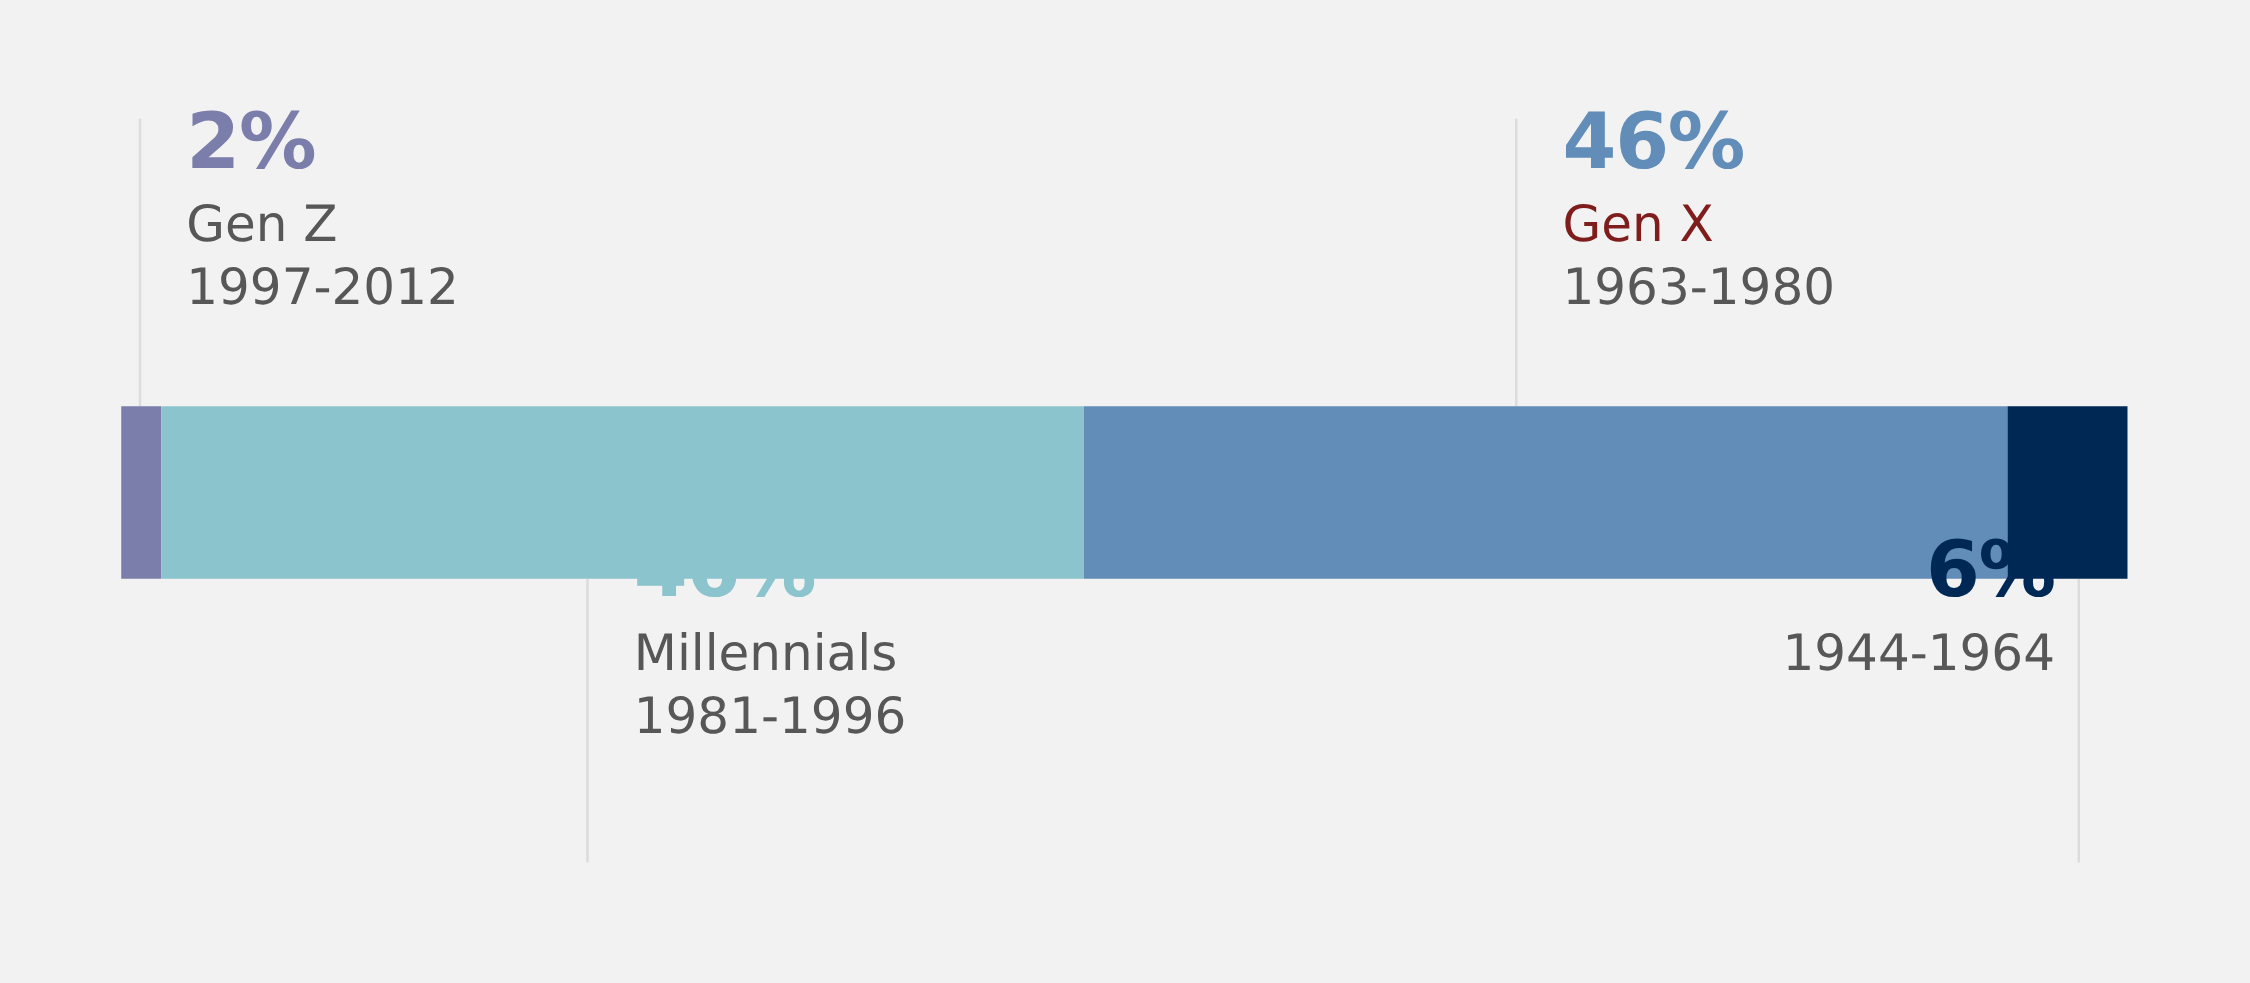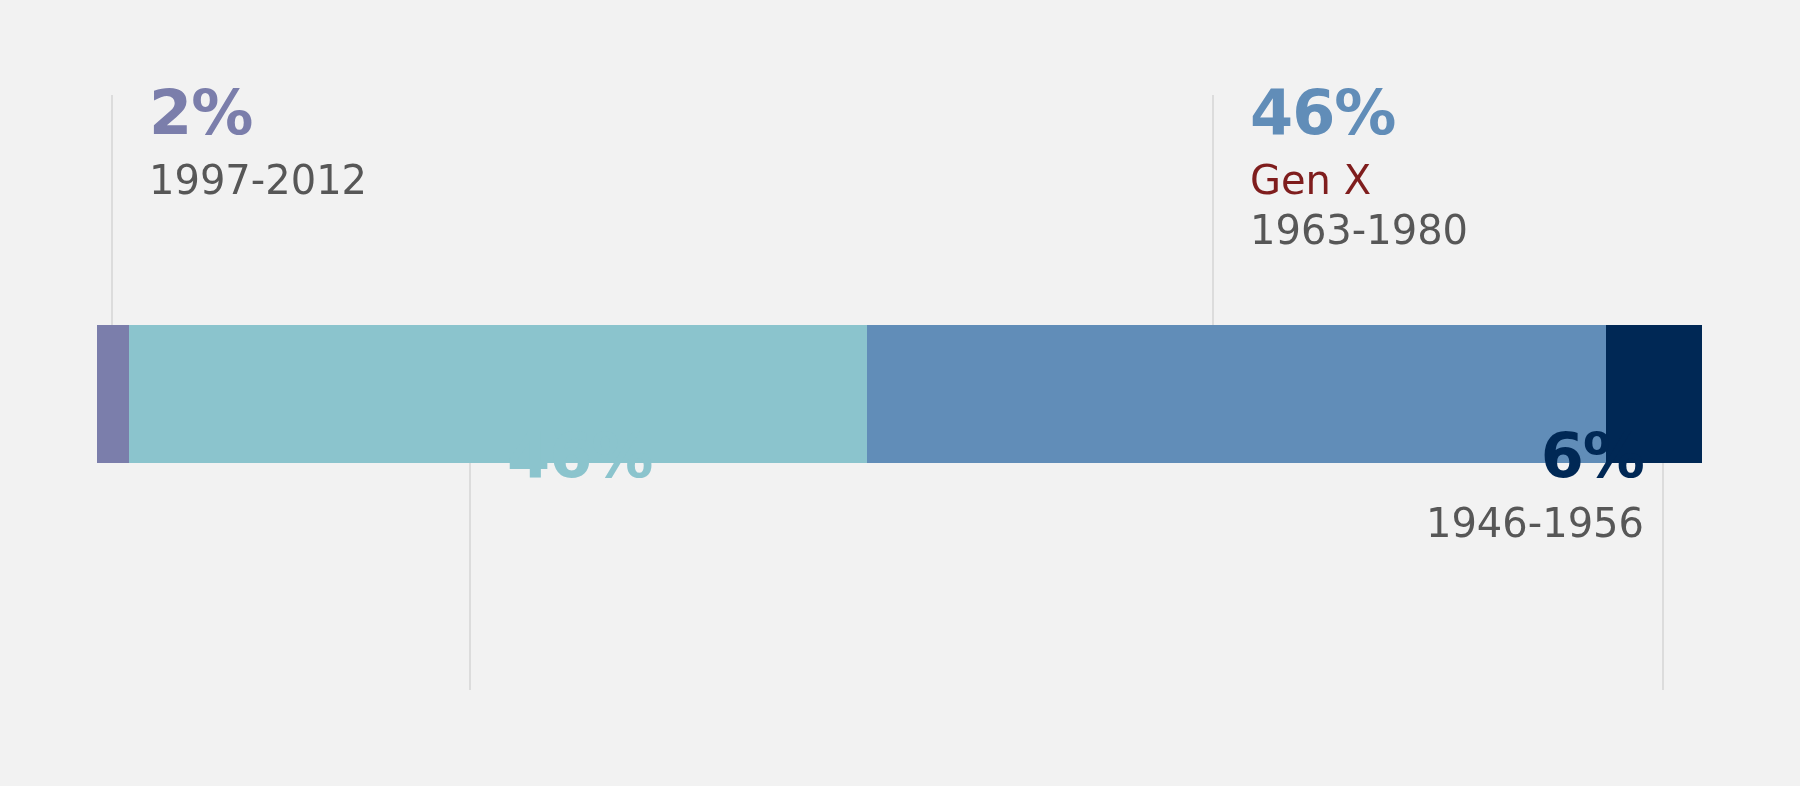--- a/index.html
+++ b/index.html
@@ -81,31 +81,34 @@
 
   <div class="bar">
     <div class="seg" style="flex-basis: 2%; background: rgb(123, 126, 171);"></div>
     <div class="seg" style="flex-basis: 46%; background: rgb(139, 196, 205);"></div>
     <div class="seg" style="flex-basis: 46%; background: rgb(97, 141, 184);"></div>
     <div class="seg" style="flex-basis: 6%; background: rgb(0, 40, 85);"></div>
   </div>
 
   <div class="callout" id="callout-genz">
     <span class="pct" style="color: rgb(123, 126, 171);">2%</span>
+    <span class="name" style="color: rgb(87, 87, 87);">Gen Z</span>
     <span class="years" style="color: rgb(87, 87, 87); text-align: right;">1997-2012</span>
   </div>
 
   <div class="callout" id="callout-genx">
     <span class="pct" style="color: rgb(97, 141, 184);">46%</span>
     <span class="name" style="color: #7f1d1d;">Gen X</span>
     <span class="years" style="color: rgb(87, 87, 87);">1963-1980</span>
   </div>
 
   <div class="callout" id="callout-mill">
     <span class="pct" style="color: rgb(139, 196, 205);">46%</span>
+    <span class="name" style="color: rgb(87, 87, 87);">Millennials</span>
+    <span class="years" style="color: rgb(87, 87, 87);">1981-1996</span>
   </div>
 
   <div class="callout align-right" id="callout-boomers">
     <span class="pct" style="color: rgb(0, 40, 85);">6%</span>
-    <span class="years" style="color: rgb(87, 87, 87);">1946-1956</span>
+    <span class="years" style="color: rgb(87, 87, 87);">1944-1964</span>
   </div>
 
 </div>
 
 </body></html>

